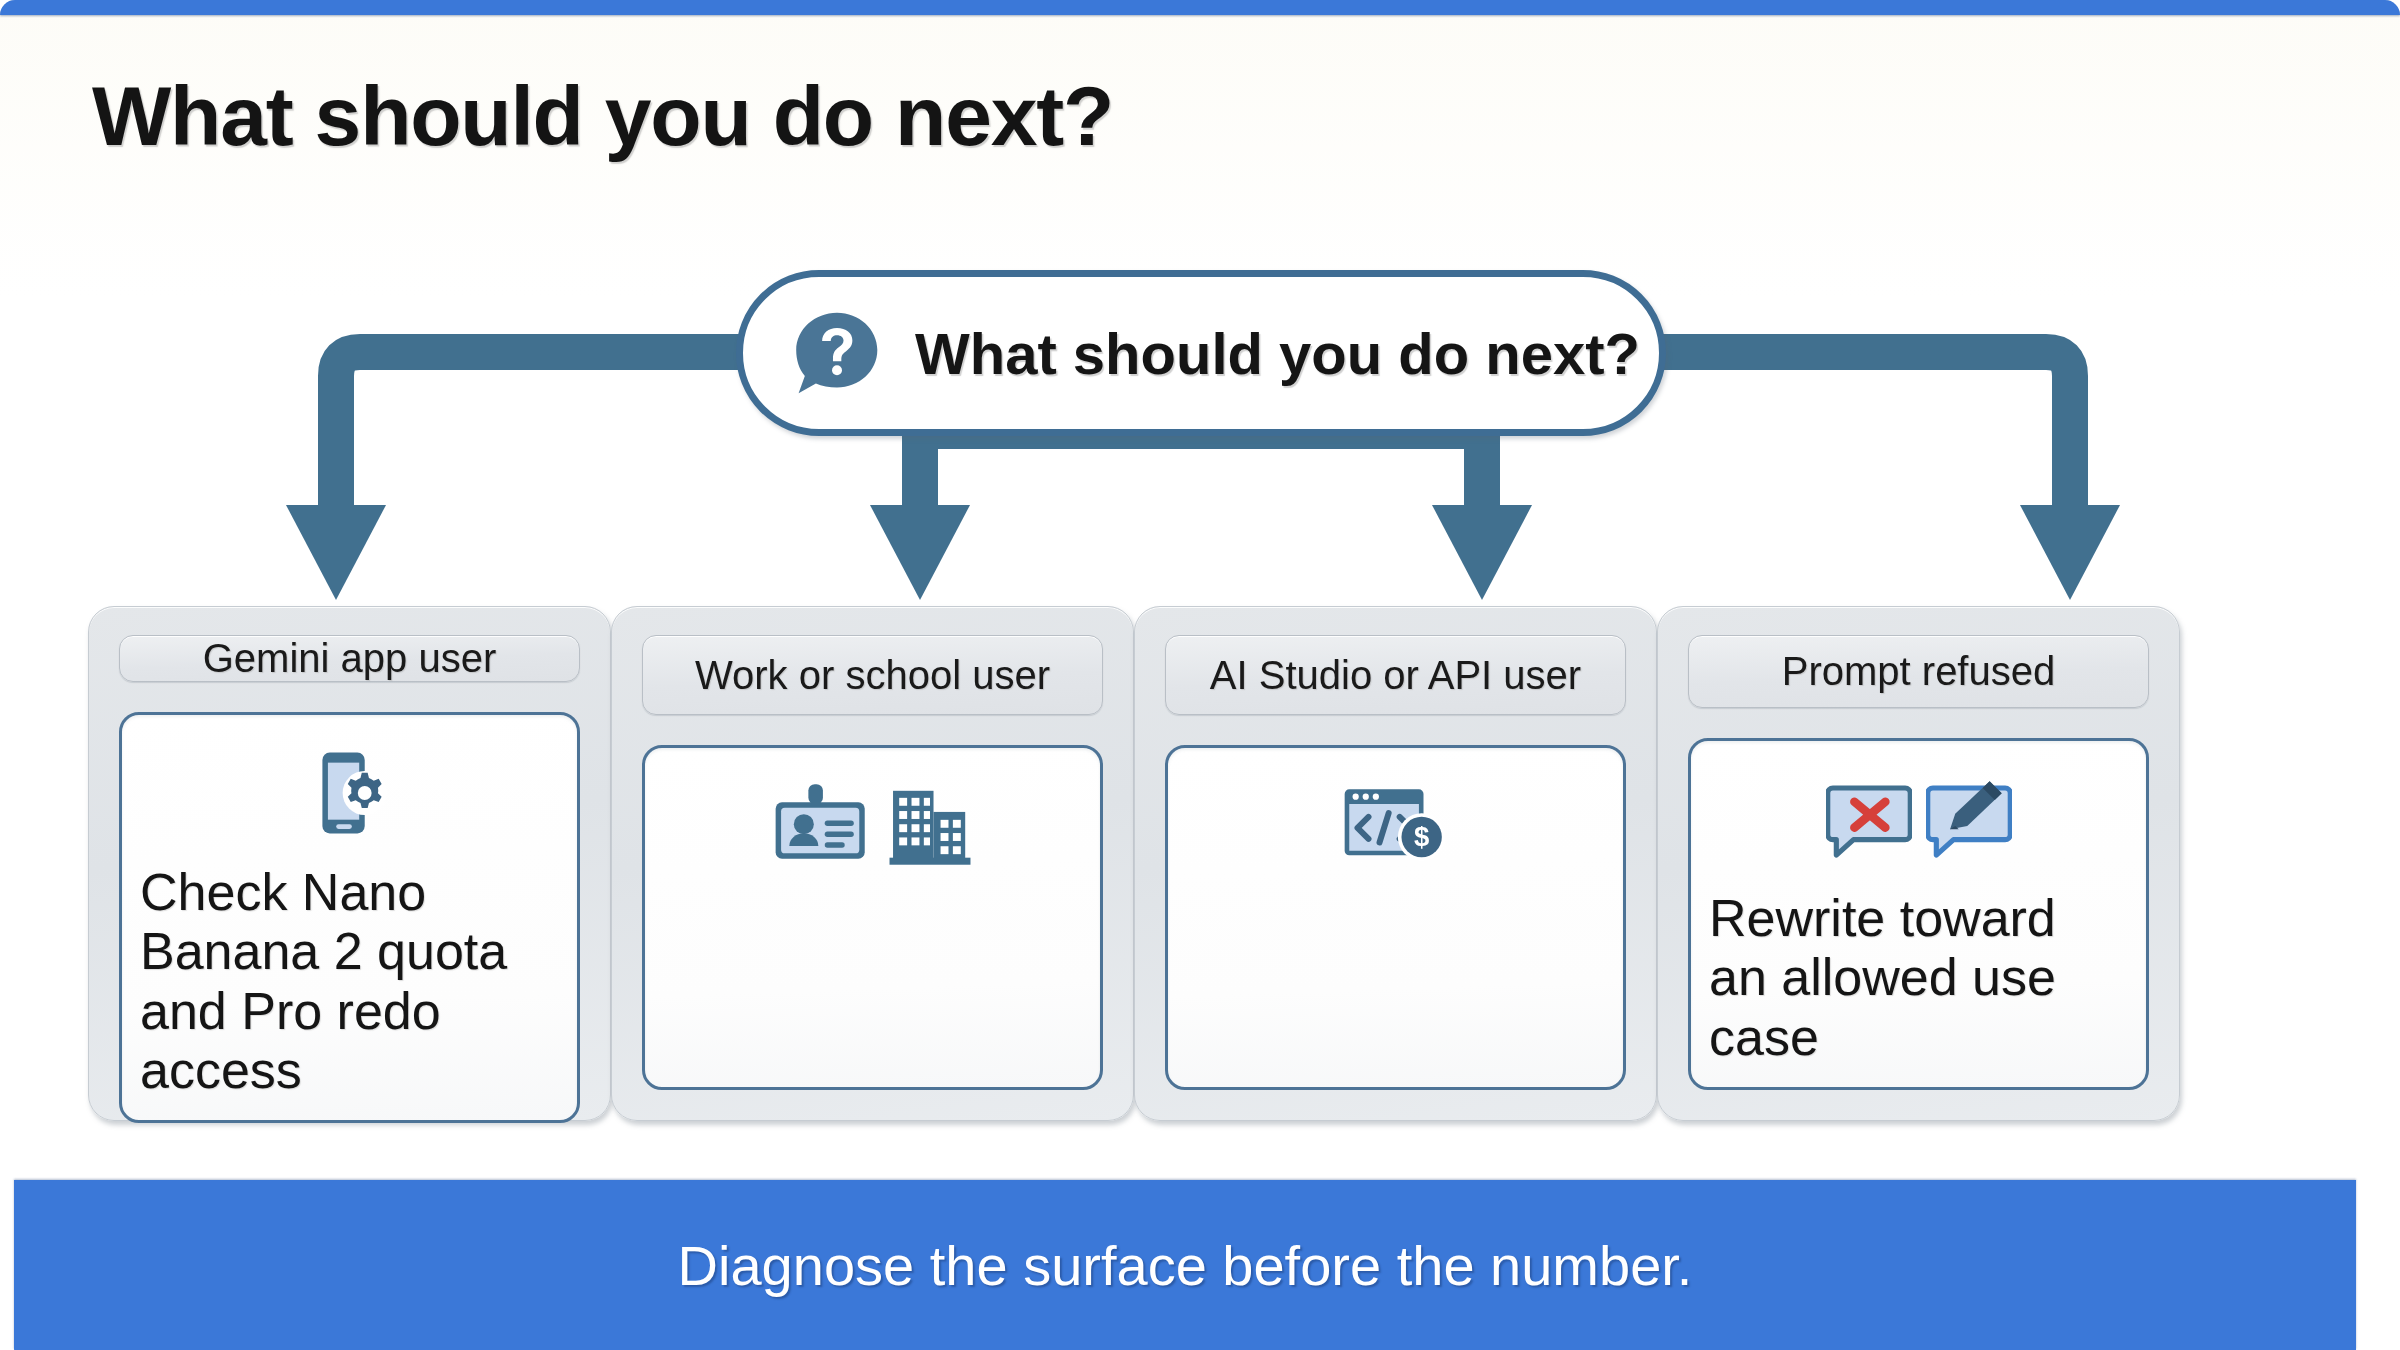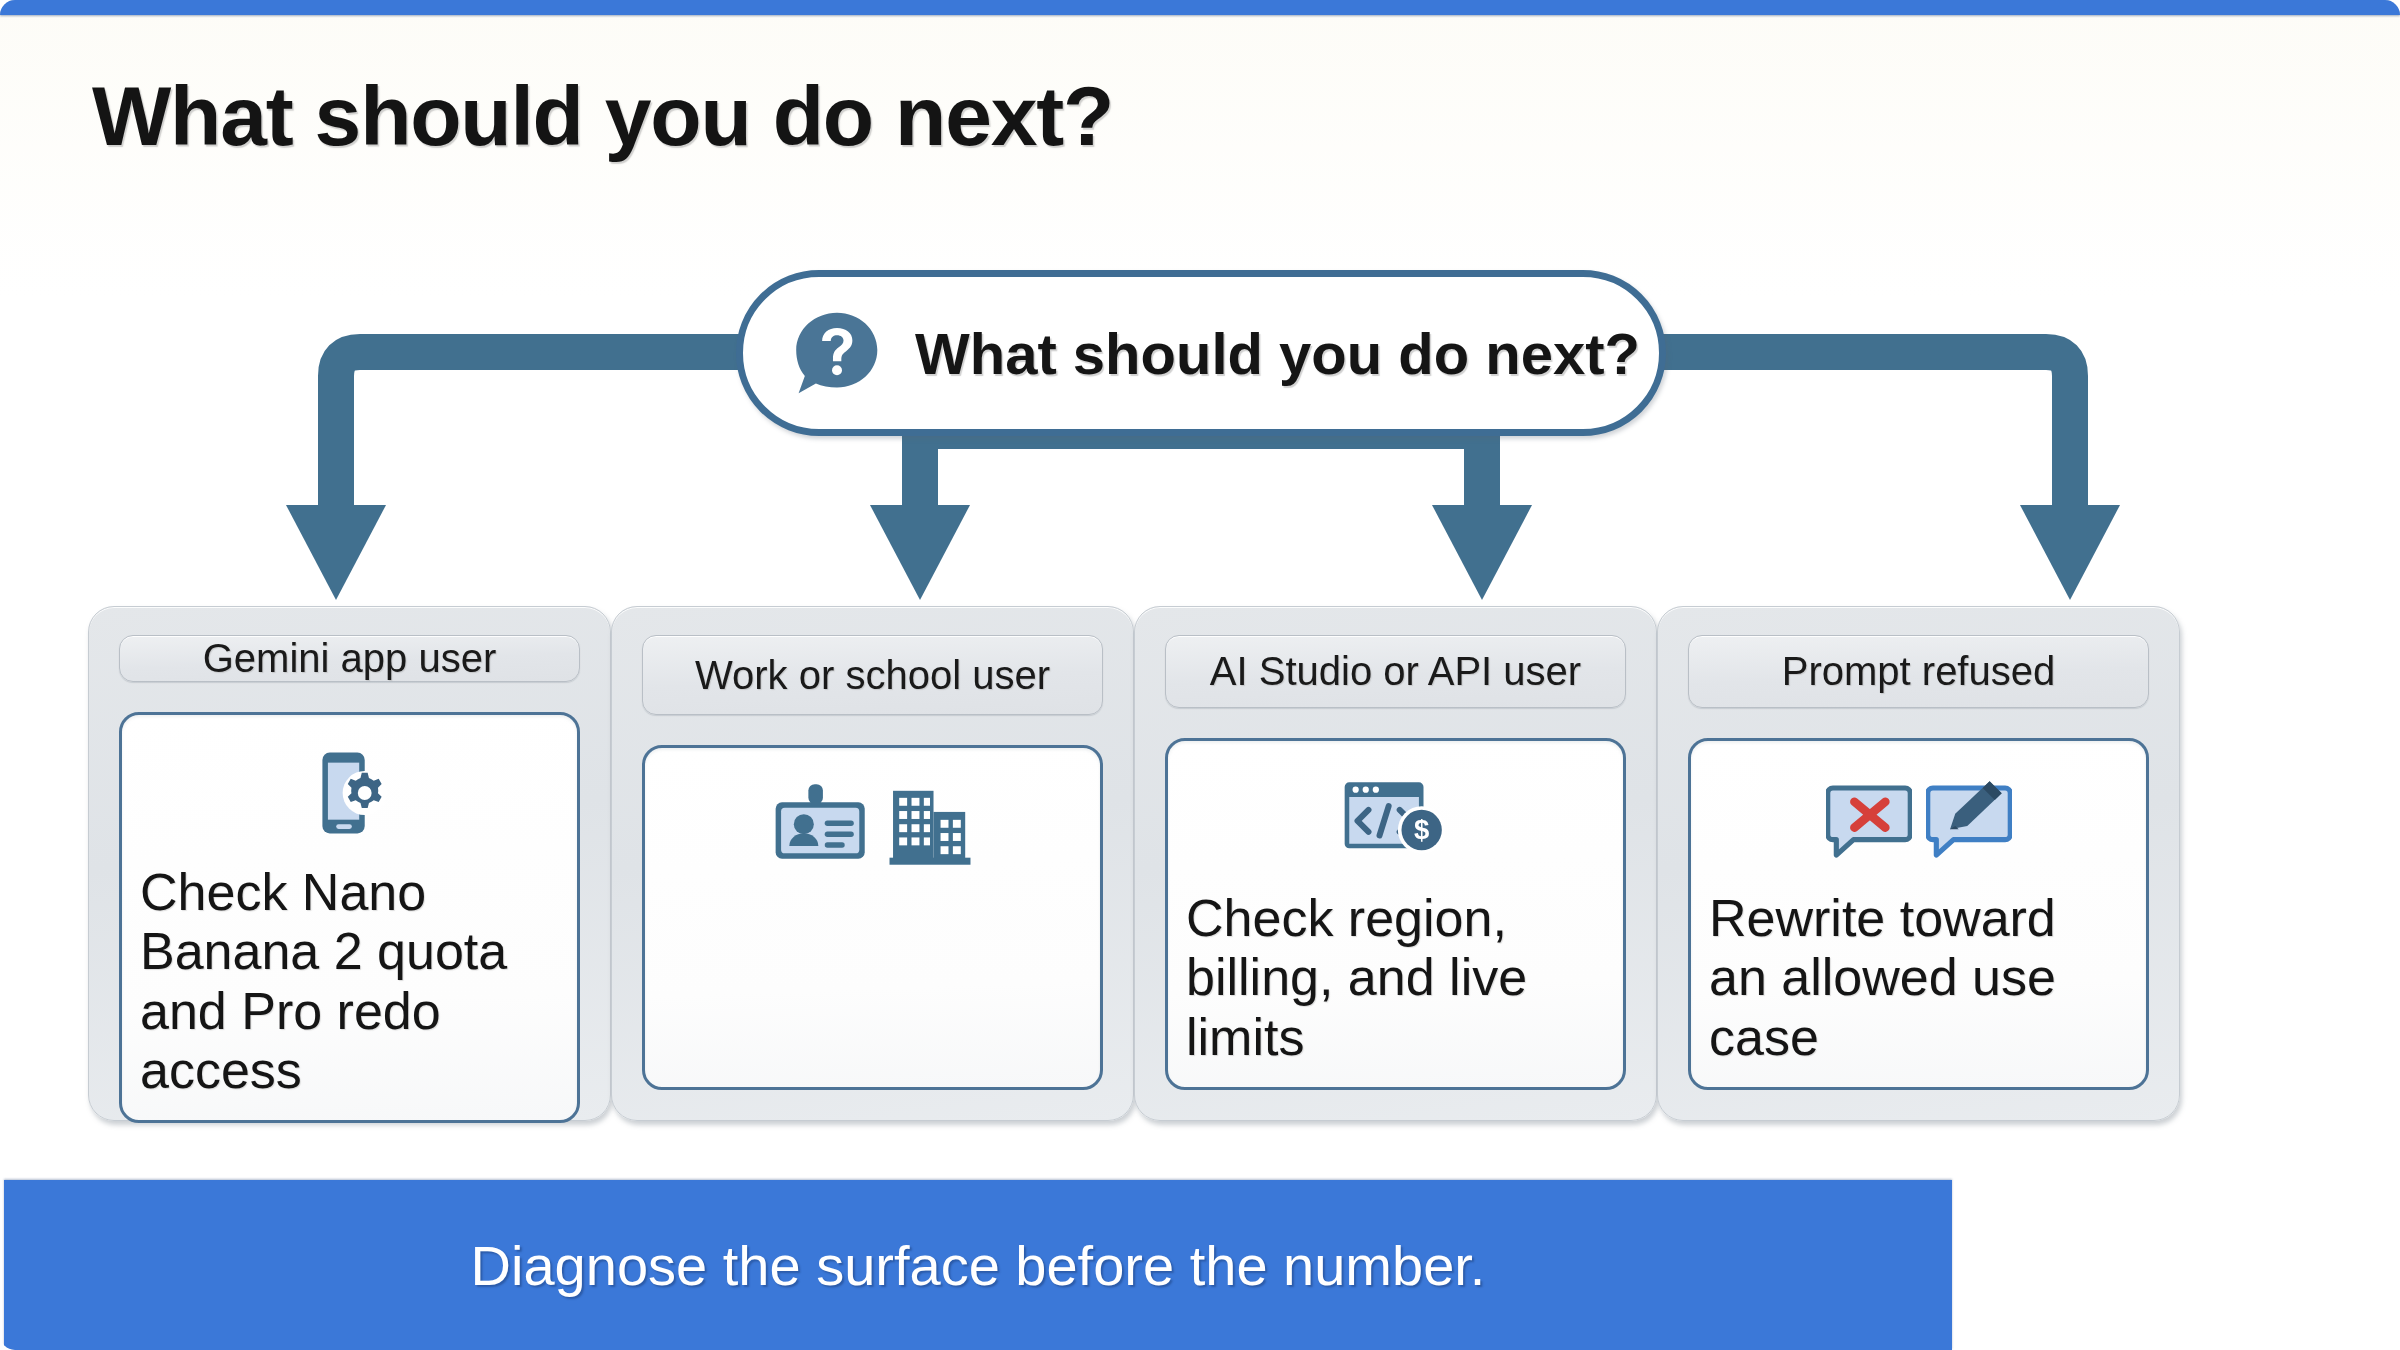--- a/index.html
+++ b/index.html
@@ -150,23 +150,23 @@
     font-size: 52px;
     line-height: 1.14;
     color: #151515;
     text-align: left;
     text-shadow: 1px 1px 1px rgba(160,160,160,0.35);
   }
 
   
   .footer {
     position: absolute;
-    left: 4px;
+    left: 14px;
     top: 1180px;
-    width: 1948px;
+    width: 2342px;
     height: 170px;
     background: #3b78d8;
     display: flex;
     align-items: center;
     justify-content: center;
     box-shadow: 0 -1px 2px rgba(40,70,120,0.35);
   }
   .footer-text {
     font-size: 56px;
     font-weight: 400;
@@ -323,21 +323,20 @@
               <path d="M52 36 L42 68" fill="none" stroke="#3d6585" stroke-width="6.5" stroke-linecap="round"></path>
               <path d="M64 40 L76 52 L64 64" fill="none" stroke="#3d6585" stroke-width="6.5" stroke-linecap="round" stroke-linejoin="round"></path>
             </g>
             <g transform="translate(88,62)">
               <circle cx="0" cy="0" r="26" fill="#ffffff"></circle>
               <circle cx="0" cy="0" r="22" fill="#3d6585"></circle>
               <text x="0" y="10" text-anchor="middle" font-family="Liberation Sans, sans-serif" font-size="30" font-weight="700" fill="#ffffff">$</text>
             </g>
           </svg>
         </div>
-        <div class="card-text">Check region, billing, and live limits</div>
       </div>
     </div>
 
     <div class="card">
       <div class="card-header">
         <span class="card-header-label">Prompt refused</span>
       </div>
       <div class="card-body">
         <div class="card-icons">
           <svg viewBox="0 0 100 100" width="86" height="86">

